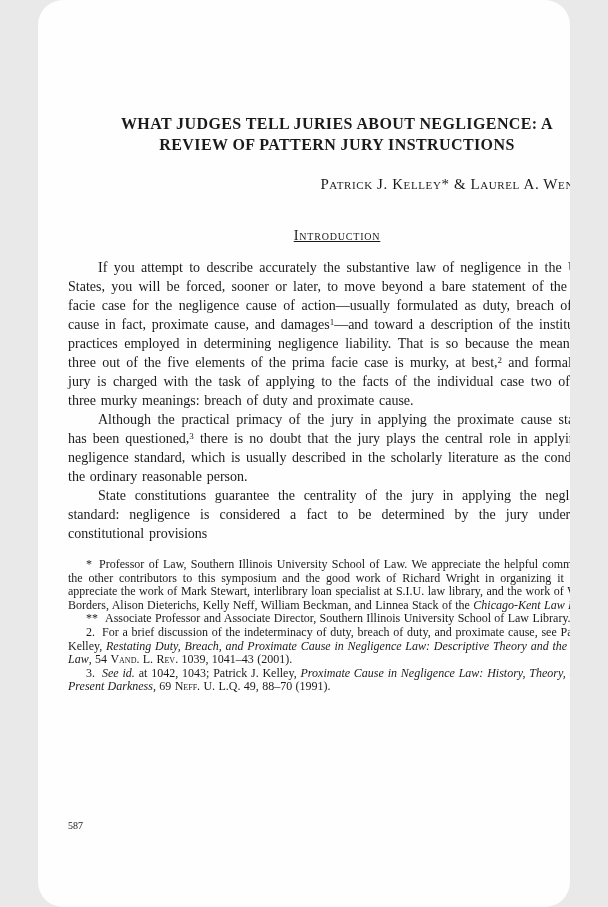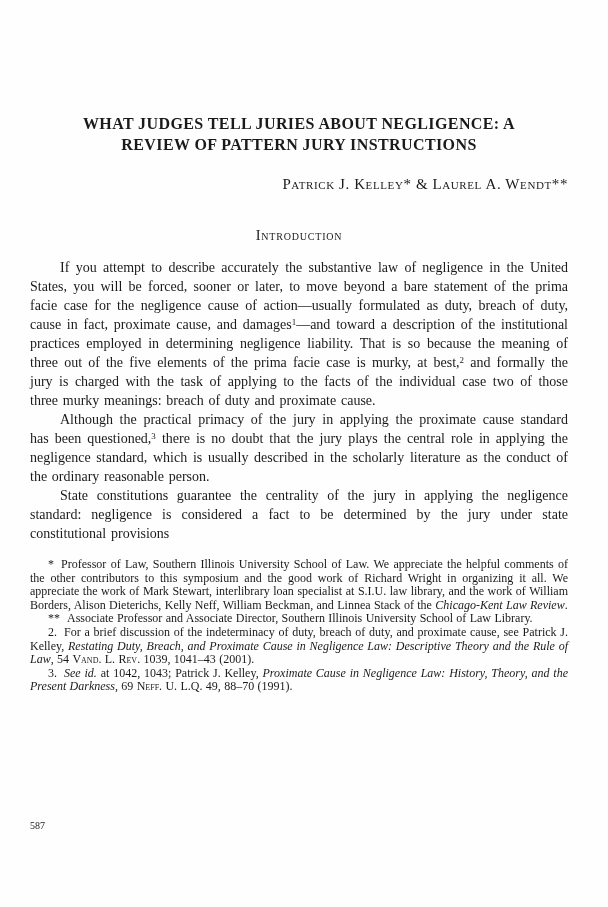--- a/index.html
+++ b/index.html
@@ -2,27 +2,28 @@
 <html><head>
 <meta charset="utf-8">
 <style>
   html, body {
     margin: 0;
     padding: 0;
     background: #e9e9e9;
   }
   .page {
     position: relative;
-    width: 608px;
+    width: 532px;
     height: 907px;
     margin: 0 auto;
     background: #fefefe;
     color: #1a1a1a;
     font-family: "Liberation Serif", serif;
     overflow: hidden;
+    border-radius: 25px;
   }
   .content {
     position: absolute;
     left: 30px;
     top: 0;
     width: 538px;
   }
   .article-title {
     margin: 113px 0 0 0;
     text-align: center;
@@ -39,20 +40,21 @@
     font-variant: small-caps;
     letter-spacing: 0.6px;
   }
   .section-heading {
     margin: 34px 0 0 0;
     text-align: center;
     font-size: 14.5px;
     font-weight: normal;
     font-variant: small-caps;
     letter-spacing: 0.8px;
+    text-decoration: underline;
   }
   .body-text {
     margin-top: 14px;
     font-size: 14px;
     line-height: 19px;
     text-align: justify;
     word-spacing: 0.09em;
   }
   .body-para {
     margin: 0;

